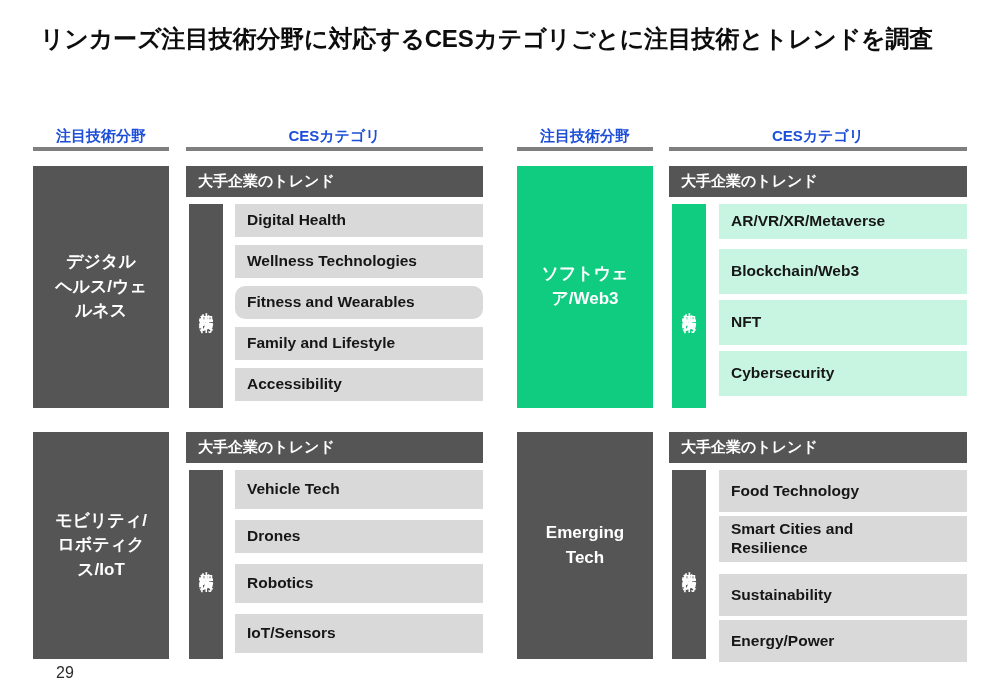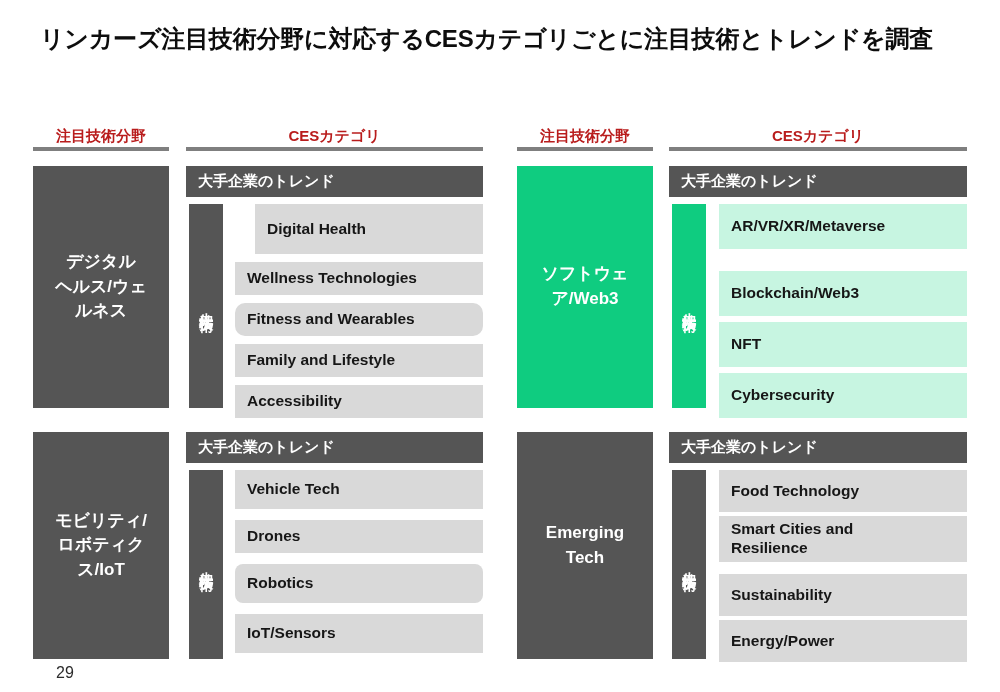--- a/index.html
+++ b/index.html
@@ -27,21 +27,21 @@
     line-height: 1.42;
     letter-spacing: -0.2px;
     color: #0d0d0d;
   }
 
   
   .col-head {
     position: absolute;
     font-size: 15px;
     font-weight: bold;
-    color: #b91c1c;
+    color: #1d4ed8;
     text-align: center;
     line-height: 1;
   }
   .head-rule {
     position: absolute;
     height: 4px;
     background: #7f7f7f;
   }
 
   
@@ -138,50 +138,50 @@
 <div class="head-rule" style="left:669px; top:147px; width:298px;"></div>
 <div class="col-head" style="left:669px; top:128px; width:298px;">CESカテゴリ</div>
 
 <div class="domain-block" style="left:33px; top:166px; width:136px; height:242px;">デジタル<br>ヘルス/ウェ<br>ルネス</div>
 
 <div class="trend-bar" style="left:186px; top:166px; width:297px; height:31px;">大手企業のトレンド</div>
 
 <div class="vbar" style="left:189px; top:204px; width:34px; height:204px;">先端技術</div>
 
 <div class="item-list" style="left:235px; top:204px; width:248px;">
-  <div class="item-row" style="height:50px; margin-bottom:8px;margin-left:20px;">Digital Health</div>
+  <div class="item-row" style="height:33px; margin-bottom:8px;">Digital Health</div>
   <div class="item-row" style="height:33px; margin-bottom:8px;">Wellness Technologies</div>
   <div class="item-row" style="height:33px; margin-bottom:8px;border-radius:10px;">Fitness and Wearables</div>
   <div class="item-row" style="height:33px; margin-bottom:8px;">Family and Lifestyle</div>
   <div class="item-row" style="height:33px;">Accessibility</div>
 </div>
 
 <div class="domain-block accent" style="left:517px; top:166px; width:136px; height:242px;">ソフトウェ<br>ア/Web3</div>
 
 <div class="trend-bar" style="left:669px; top:166px; width:298px; height:31px;">大手企業のトレンド</div>
 
 <div class="vbar accent" style="left:672px; top:204px; width:34px; height:204px;">先端技術</div>
 
 <div class="item-list" style="left:719px; top:204px; width:248px;">
-  <div class="item-row accent" style="height:45px; margin-bottom:22px;">AR/VR/XR/Metaverse</div>
+  <div class="item-row accent" style="height:35px; margin-bottom:10px;">AR/VR/XR/Metaverse</div>
   <div class="item-row accent" style="height:45px; margin-bottom:6px;">Blockchain/Web3</div>
   <div class="item-row accent" style="height:45px; margin-bottom:6px;">NFT</div>
   <div class="item-row accent" style="height:45px;">Cybersecurity</div>
 </div>
 
 <div class="domain-block" style="left:33px; top:432px; width:136px; height:227px;">モビリティ/<br>ロボティク<br>ス/IoT</div>
 
 <div class="trend-bar" style="left:186px; top:432px; width:297px; height:31px;">大手企業のトレンド</div>
 
 <div class="vbar" style="left:189px; top:470px; width:34px; height:189px;">先端技術</div>
 
 <div class="item-list" style="left:235px; top:470px; width:248px;">
   <div class="item-row" style="height:39px; margin-bottom:11px;">Vehicle Tech</div>
   <div class="item-row" style="height:33px; margin-bottom:11px;">Drones</div>
-  <div class="item-row" style="height:39px; margin-bottom:11px;border-radius:8px;">Robotics</div>
+  <div class="item-row" style="height:39px; margin-bottom:11px;">Robotics</div>
   <div class="item-row" style="height:39px;">IoT/Sensors</div>
 </div>
 
 <div class="domain-block" style="left:517px; top:432px; width:136px; height:227px;">Emerging<br>Tech</div>
 
 <div class="trend-bar" style="left:669px; top:432px; width:298px; height:31px;">大手企業のトレンド</div>
 
 <div class="vbar" style="left:672px; top:470px; width:34px; height:189px;">先端技術</div>
 
 <div class="item-list" style="left:719px; top:470px; width:248px;">

